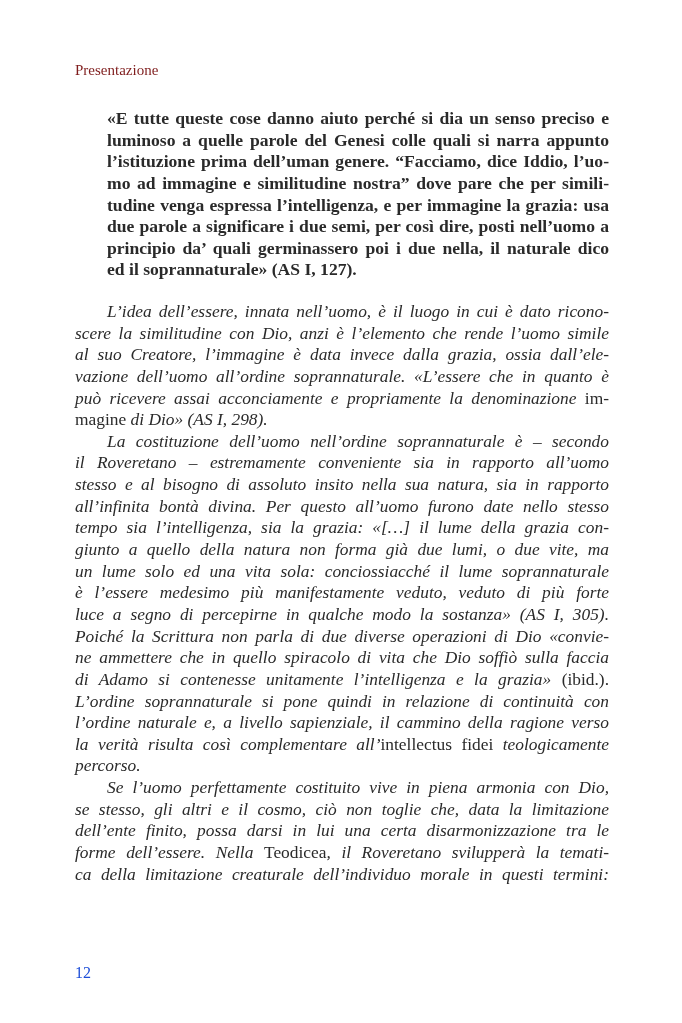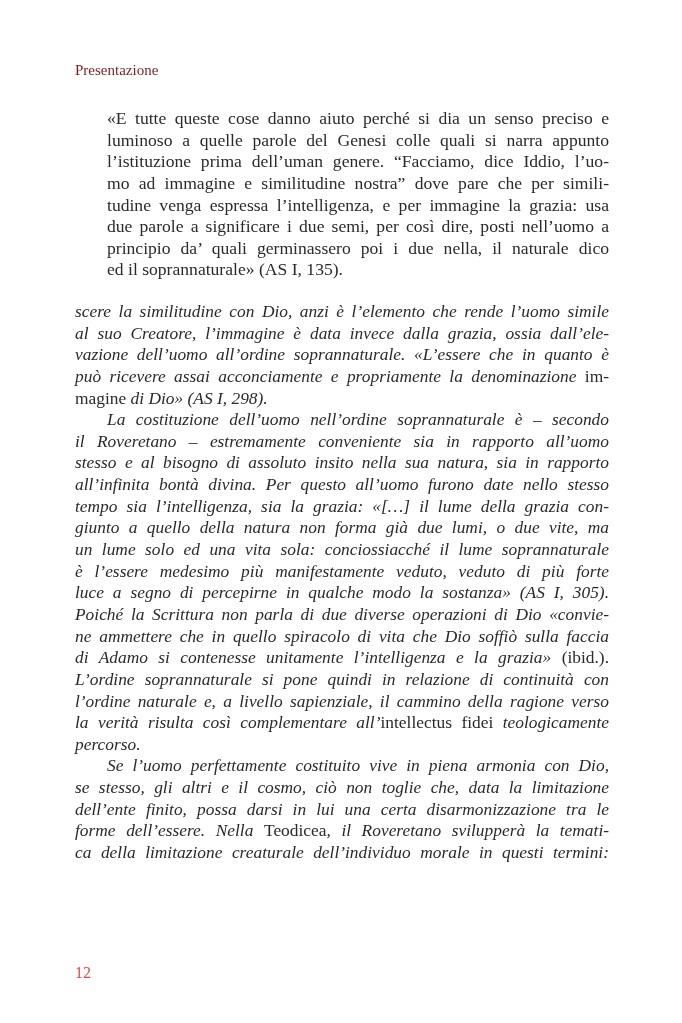--- a/index.html
+++ b/index.html
@@ -1,21 +1,21 @@
 <!DOCTYPE html>
 <html><head>
 <meta charset="utf-8">
 <style>
   html, body { margin: 0; padding: 0; background: #ffffff; }
   body { width: 682px; height: 1023px; position: relative; overflow: hidden;
          font-family: "Liberation Serif", "DejaVu Serif", serif; color: #2a2a2a; }
   .running-head { position: absolute; left: 75px; top: 62px; font-size: 15px; color: #7f1d1d; }
-  .page-number { position: absolute; left: 75px; top: 964px; font-size: 16px; color: #ef4444; }
+  .page-number { position: absolute; left: 75px; top: 964px; font-size: 16px; color: #1d4ed8; }
   .block { position: absolute; }
-  .quote { left: 107px; width: 502px; top: 108px; }
+  .quote { left: 107px; width: 502px; top: 108px; font-weight: bold; }
   .body-text { left: 75px; width: 534px; top: 301px; }
   .line { height: 21.65px; line-height: 21.65px; font-size: 17.4px; white-space: nowrap;
           text-align: justify; text-align-last: justify; overflow: visible; }
   .line.last { text-align-last: left; }
   .line.indent { padding-left: 32px; }
   .i { font-style: italic; }
   .r { font-style: normal; }
   .quote .line { font-size: 17.6px; }
 </style>
 </head>
@@ -25,26 +25,27 @@
 
 <div class="block quote" id="quote-block">
     <div>
       <div class="line"><span class="r">«E tutte queste cose danno aiuto perché si dia un senso preciso e</span></div>
       <div class="line"><span class="r">luminoso a quelle parole del Genesi colle quali si narra appunto</span></div>
       <div class="line"><span class="r">l’istituzione prima dell’uman genere. “Facciamo, dice Iddio, l’uo-</span></div>
       <div class="line"><span class="r">mo ad immagine e similitudine nostra” dove pare che per simili-</span></div>
       <div class="line"><span class="r">tudine venga espressa l’intelligenza, e per immagine la grazia: usa</span></div>
       <div class="line"><span class="r">due parole a significare i due semi, per così dire, posti nell’uomo a</span></div>
       <div class="line"><span class="r">principio da’ quali germinassero poi i due nella, il naturale dico</span></div>
-      <div class="line last"><span class="r">ed il soprannaturale» (AS I, 135).</span></div>
+      <div class="line last"><span class="r">ed il soprannaturale» (AS I, 127).</span></div>
     </div>
   </div>
 
 <div class="block body-text" id="body-block">
     <div>
+      <div class="line indent"><span class="i">L’idea dell’essere, innata nell’uomo, è il luogo in cui è dato ricono-</span></div>
       <div class="line"><span class="i">scere la similitudine con Dio, anzi è l’elemento che rende l’uomo simile</span></div>
       <div class="line"><span class="i">al suo Creatore, l’immagine è data invece dalla grazia, ossia dall’ele-</span></div>
       <div class="line"><span class="i">vazione dell’uomo all’ordine soprannaturale. «L’essere che in quanto è</span></div>
       <div class="line"><span class="i">può ricevere assai acconciamente e propriamente la denominazione </span><span class="r">im-</span></div>
       <div class="line last"><span class="r">magine</span><span class="i"> di Dio» (AS I, 298).</span></div>
     </div>
     <div>
       <div class="line indent"><span class="i">La costituzione dell’uomo nell’ordine soprannaturale è – secondo</span></div>
       <div class="line"><span class="i">il Roveretano – estremamente conveniente sia in rapporto all’uomo</span></div>
       <div class="line"><span class="i">stesso e al bisogno di assoluto insito nella sua natura, sia in rapporto</span></div>

